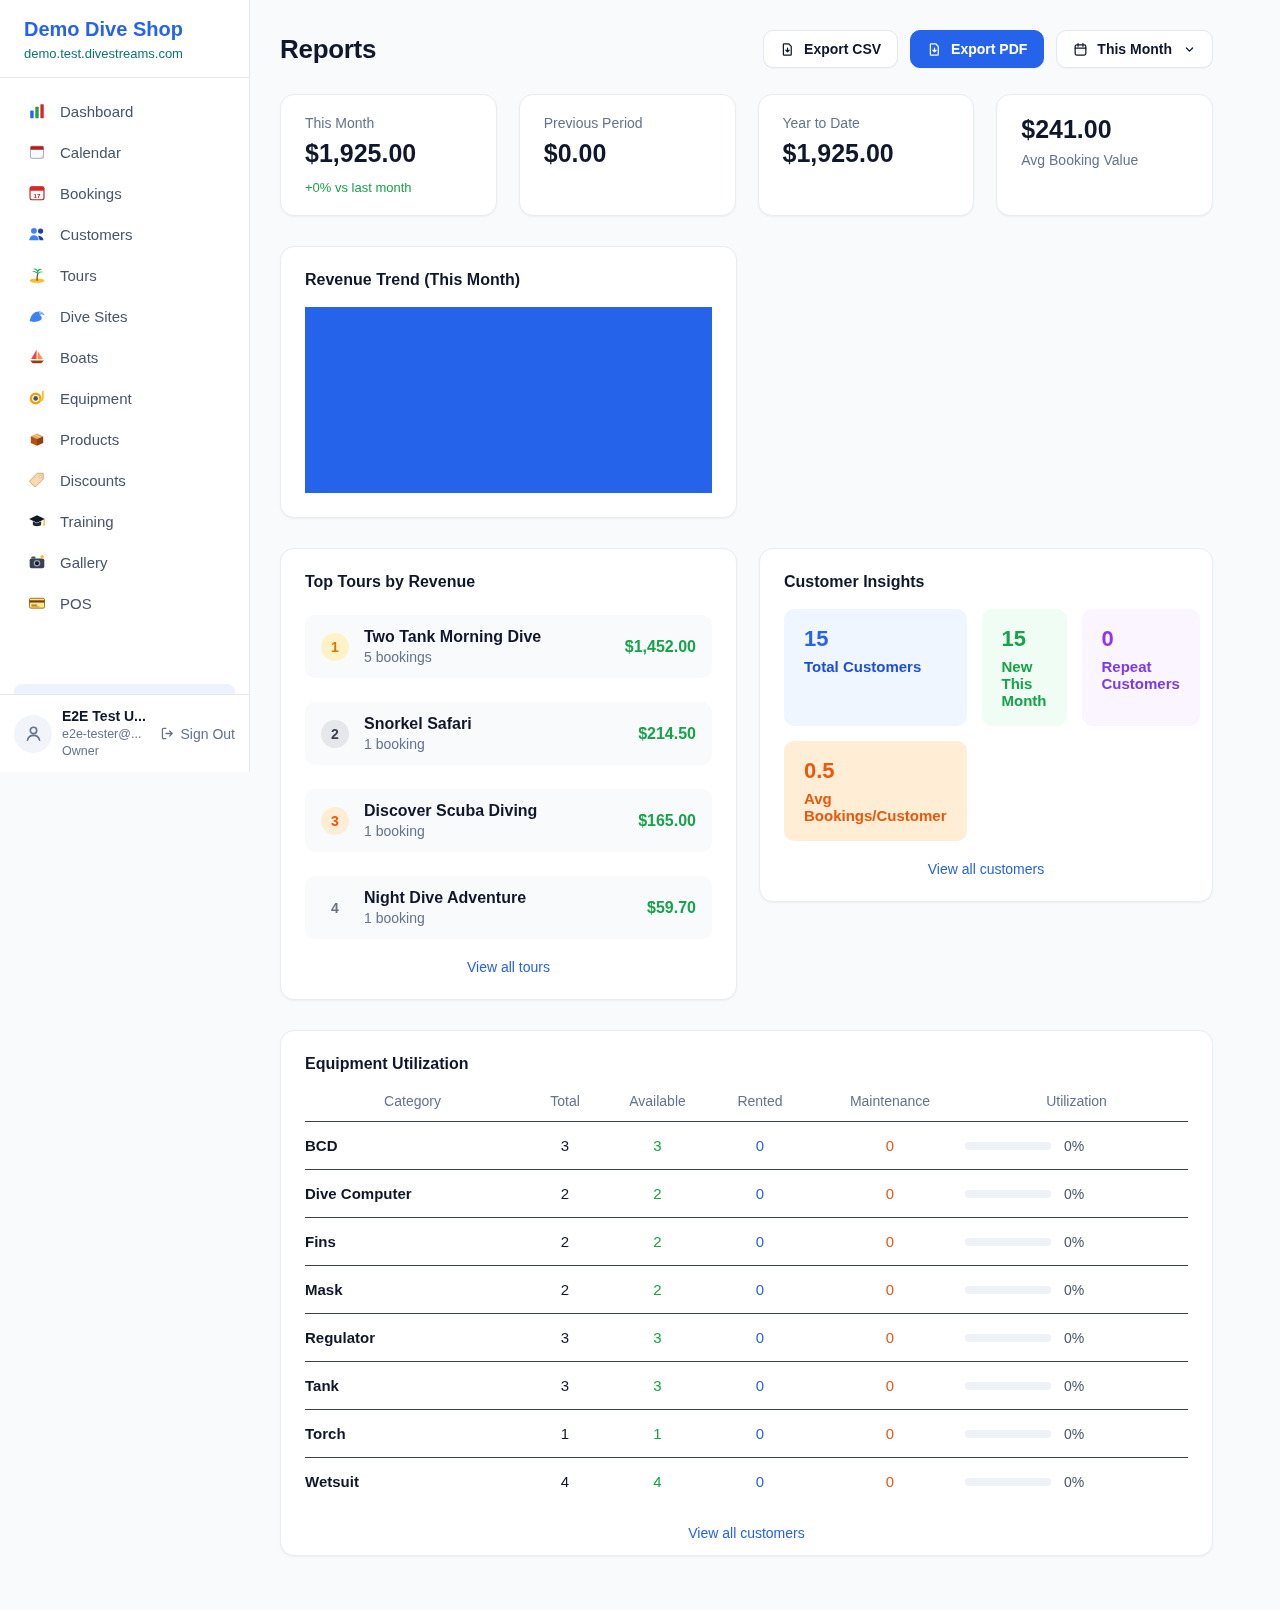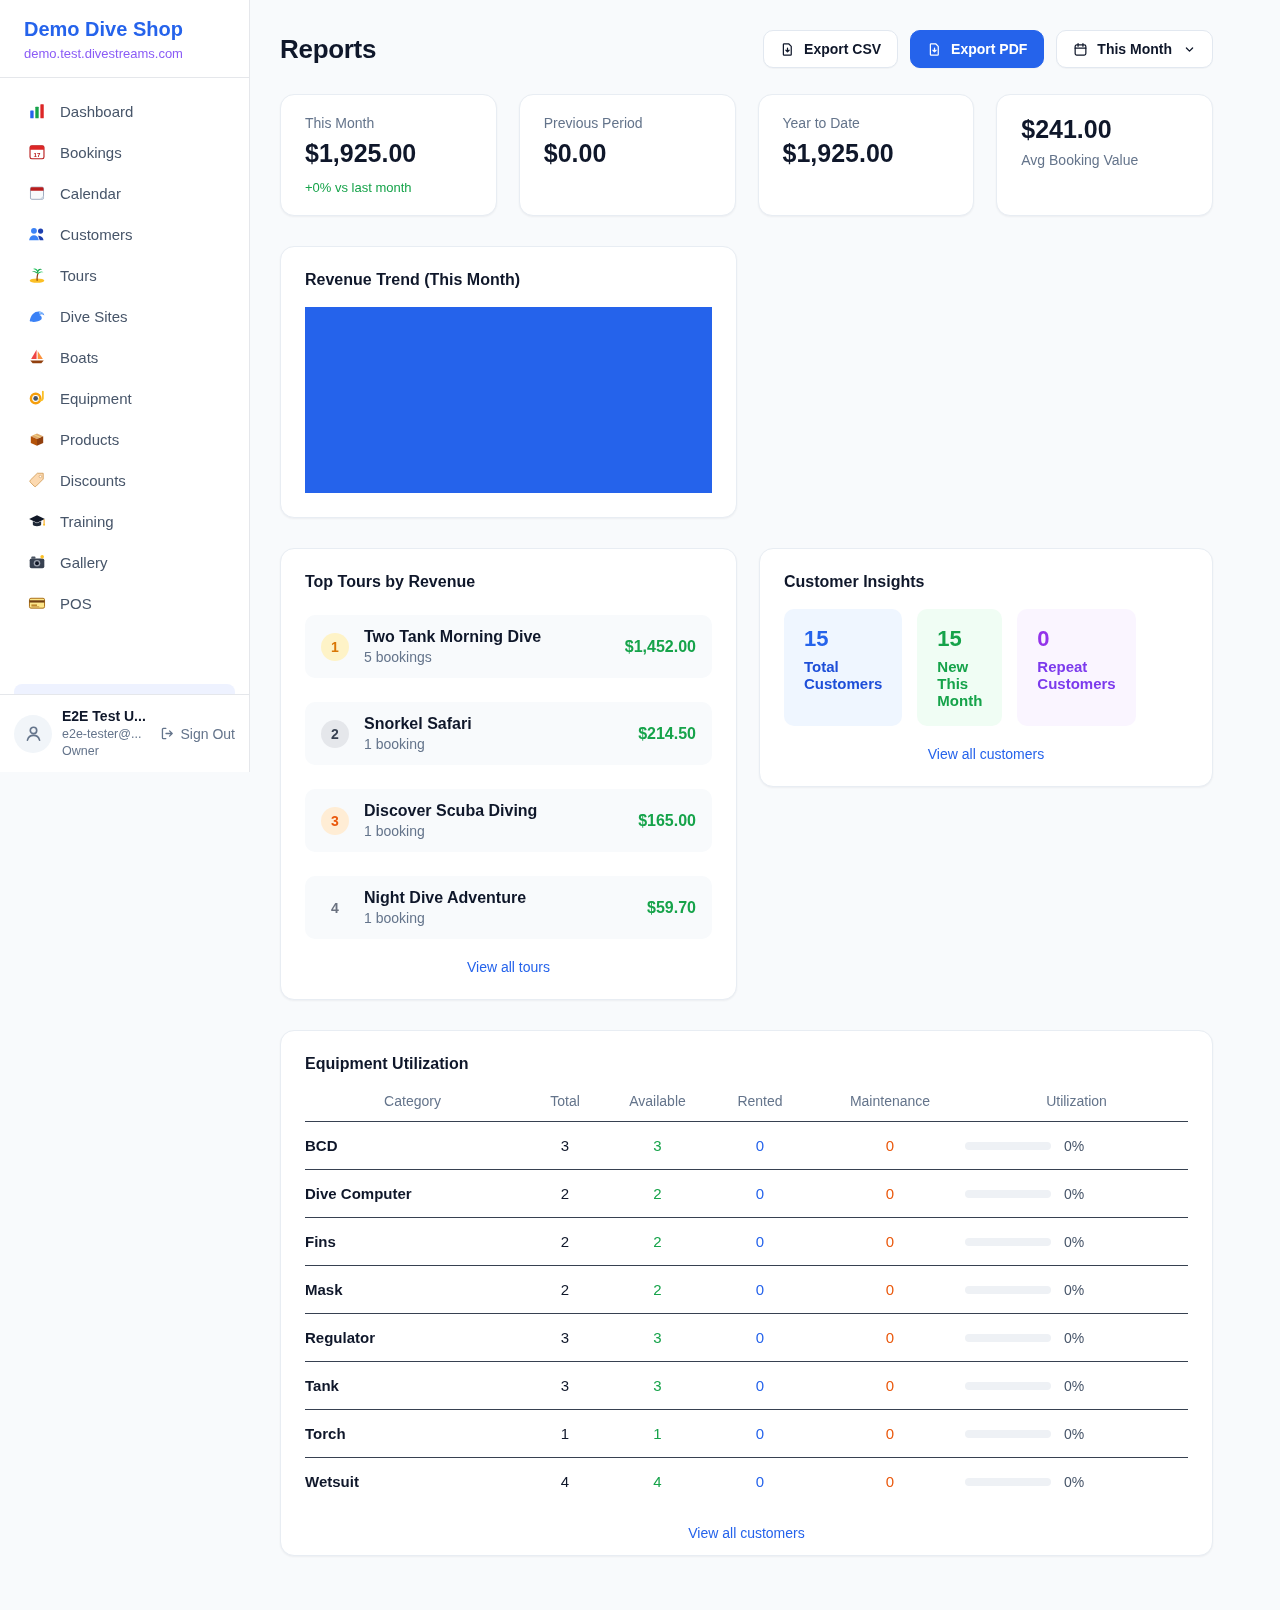--- a/index.html
+++ b/index.html
@@ -12,21 +12,21 @@
     align-items:flex-start;
     min-height:1610px;
   }
   
   .sidebar {
     width:250px; flex:none; background:#fff; border-right:1px solid #e5e7eb;
     height:772px; display:flex; flex-direction:column;
   }
   .brand-block { padding:18px 24px 16px; border-bottom:1px solid #e5e7eb; }
   .brand { color:#2563eb; font-size:20px; font-weight:700; }
-  .brand-domain { color:#8b5cf6; font-size:13px; margin-top:5px; }
+  .brand-domain { color:#0f766e; font-size:13px; margin-top:5px; }
   .nav { padding:14px 14px 0; flex:1; overflow:hidden; }
   .nav-item {
     display:flex; align-items:center; gap:14px; padding:10px 14px; margin-bottom:3px;
     border-radius:8px; color:#475569; font-size:15px; cursor:pointer;
   }
   .nav-icon { width:18px; height:18px; flex:none; display:inline-flex; }
   .nav-icon svg { width:18px; height:18px; }
   .nav-partial { height:10px; margin:2px 14px 0; background:#eef2ff; border-radius:8px 8px 0 0; }
   .user-footer {
     border-top:1px solid #e5e7eb; padding:12px 14px; display:flex; align-items:center; gap:10px;
@@ -85,21 +85,21 @@
   }
   .rank-badge {
     width:28px; height:28px; border-radius:50%; flex:none; display:flex; align-items:center;
     justify-content:center; font-size:14px; font-weight:600;
   }
   .tour-name { font-size:16px; font-weight:700; color:#0f172a; }
   .tour-bookings { font-size:14px; color:#64748b; margin-top:3px; }
   .tour-amount { margin-left:auto; font-size:16px; font-weight:700; color:#16a34a; }
   .card-link { display:block; text-align:center; color:#2563eb; font-size:14px; text-decoration:none; margin-top:20px; cursor:pointer; }
   
-  .insights-grid { display:grid; grid-template-columns:1fr 1fr 1fr 1fr; gap:15px; margin-top:18px; }
+  .insights-grid { display:grid; grid-template-columns:1fr 1fr 1fr; gap:15px; margin-top:18px; }
   .insight-cell { border-radius:10px; padding:17px 20px; }
   .insight-value { font-size:22px; font-weight:800; }
   .insight-label { font-size:15px; font-weight:600; margin-top:6px; }
   
   .equip-card { width:933px; padding:24px 24px 14px; }
   .equip-table { margin-top:20px; }
   .t-row { display:grid; grid-template-columns:215px 90px 95px 110px 150px 1fr; align-items:center; }
   .t-head { padding-bottom:12px; border-bottom:1px solid #374151; }
   .t-head .t-cell { font-size:14px; color:#64748b; font-weight:400; }
   .t-body .t-row { padding:15px 0; border-bottom:1px solid #374151; }
@@ -130,37 +130,37 @@
             <rect x="6.5" y="4.2" width="3" height="10.3" rx="0.5" fill="#16a34a"></rect>
             <rect x="11" y="2" width="3" height="12.5" rx="0.5" fill="#dc2626"></rect>
           </svg>
         </span>
     <span>Dashboard</span>
   </div>
 
   <div class="nav-item">
     <span class="nav-icon">
           <svg viewBox="0 0 16 16">
+            <rect x="2.2" y="2.8" width="11.6" height="10.8" rx="1.2" fill="#f8fafc" stroke="#94a3b8" stroke-width="0.8"></rect>
+            <path d="M2.2 6h11.6V4a1.2 1.2 0 0 0-1.2-1.2H3.4A1.2 1.2 0 0 0 2.2 4z" fill="#b91c1c"></path>
+            <path d="M10.5 13.6l3.3-3.3v2.1a1.2 1.2 0 0 1-1.2 1.2z" fill="#cbd5e1"></path>
+          </svg>
+        </span>
+    <span>Calendar</span>
+  </div>
+
+  <div class="nav-item">
+    <span class="nav-icon">
+          <svg viewBox="0 0 16 16">
             <rect x="1.8" y="2.5" width="12.4" height="11.5" rx="1.5" fill="#fff" stroke="#b91c1c"></rect>
             <path d="M1.8 6h12.4V4a1.5 1.5 0 0 0-1.5-1.5H3.3A1.5 1.5 0 0 0 1.8 4z" fill="#dc2626"></path>
             <text x="8" y="12.4" font-size="5.5" font-weight="bold" fill="#b91c1c" text-anchor="middle" font-family="Liberation Sans, sans-serif">17</text>
           </svg>
         </span>
     <span>Bookings</span>
-  </div>
-
-  <div class="nav-item">
-    <span class="nav-icon">
-          <svg viewBox="0 0 16 16">
-            <rect x="2.2" y="2.8" width="11.6" height="10.8" rx="1.2" fill="#f8fafc" stroke="#94a3b8" stroke-width="0.8"></rect>
-            <path d="M2.2 6h11.6V4a1.2 1.2 0 0 0-1.2-1.2H3.4A1.2 1.2 0 0 0 2.2 4z" fill="#b91c1c"></path>
-            <path d="M10.5 13.6l3.3-3.3v2.1a1.2 1.2 0 0 1-1.2 1.2z" fill="#cbd5e1"></path>
-          </svg>
-        </span>
-    <span>Calendar</span>
   </div>
 
   <div class="nav-item">
     <span class="nav-icon">
           <svg viewBox="0 0 16 16">
             <circle cx="11.2" cy="5.4" r="2.3" fill="#1e40af"></circle>
             <path d="M9 9.5c1.9 0 4.3 1 4.8 4h-3.4z" fill="#1e40af"></path>
             <circle cx="5.3" cy="5.2" r="2.6" fill="#3b82f6"></circle>
             <path d="M1 13.5c.4-2.8 2.1-4.3 4.3-4.3s3.9 1.5 4.3 4.3z" fill="#3b82f6"></path>
           </svg>
@@ -419,20 +419,24 @@
   <div class="insight-cell" style="background: rgb(240, 253, 244);">
     <div class="insight-value" style="color: rgb(22, 163, 74);">15</div>
     <div class="insight-label" style="color: rgb(22, 163, 74);">New This Month</div>
   </div>
 
   <div class="insight-cell" style="background: rgb(250, 245, 255);">
     <div class="insight-value" style="color: rgb(147, 51, 234);">0</div>
     <div class="insight-label" style="color: rgb(124, 58, 237);">Repeat Customers</div>
   </div>
 
+  <div class="insight-cell" style="background: rgb(255, 237, 213);">
+    <div class="insight-value" style="color: rgb(234, 88, 12);">0.5</div>
+    <div class="insight-label" style="color: rgb(234, 88, 12);">Avg Bookings/Customer</div>
+  </div>
 </div>
       <a class="card-link">View all customers</a>
     </section>
   </div>
 
   <section class="card equip-card">
     <h2 class="card-title">Equipment Utilization</h2>
     <div class="equip-table">
       <div class="t-row t-head">
   <div class="t-cell th">Category</div>

